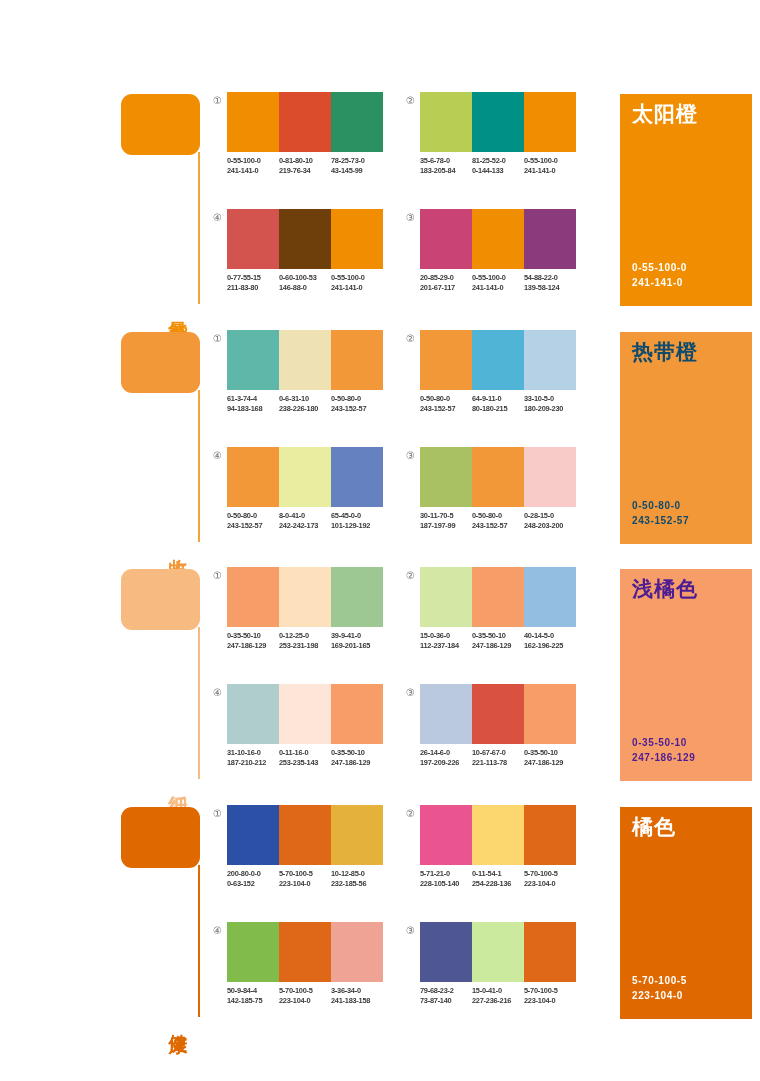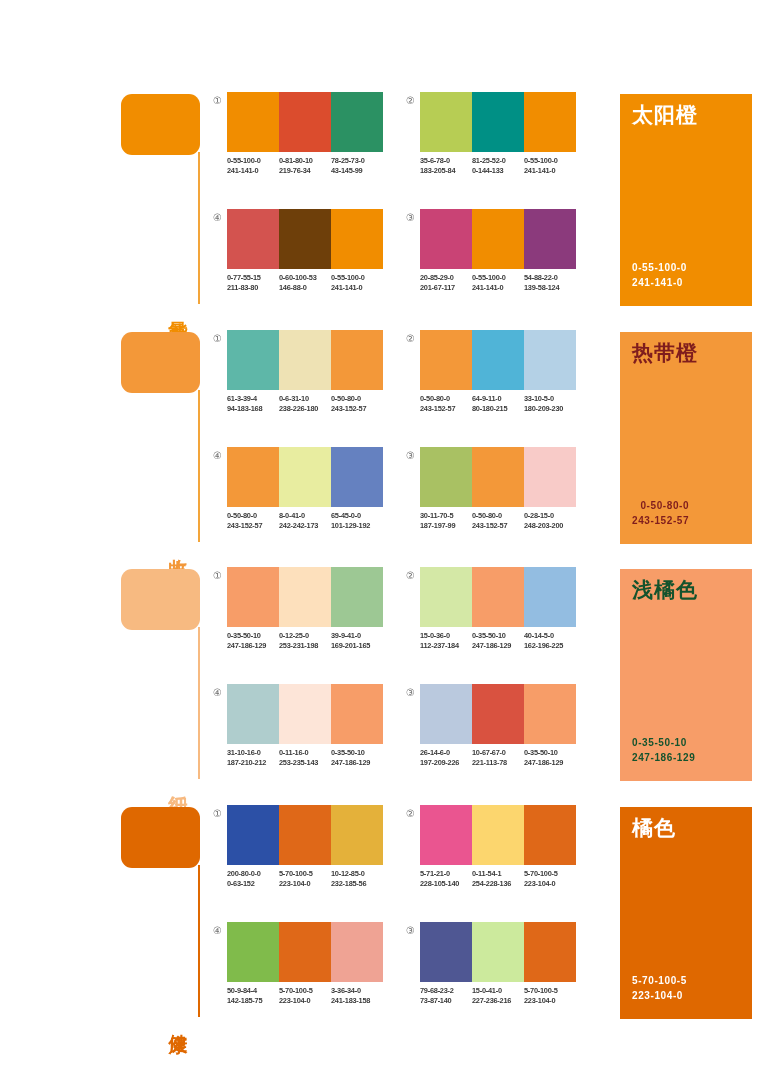--- a/index.html
+++ b/index.html
@@ -131,21 +131,21 @@
     color: #ffffff;
   }
   .bigpanel-title {
     position: absolute;
     left: 12px;
     top: 10px;
     font-size: 21px;
     font-weight: bold;
     letter-spacing: 1px;
     line-height: 1.1;
-    font-family: Liberation Serif, serif;
+    font-family: Liberation Mono, monospace;
   }
   .bigpanel-codes {
     position: absolute;
     left: 12px;
     bottom: 16px;
     font-size: 10px;
     font-weight: bold;
     line-height: 15px;
     letter-spacing: 0.6px;
     font-family: "Liberation Sans", "DejaVu Sans", sans-serif;
@@ -266,21 +266,21 @@
       </div>
       <div class="pal c-left r-top">
         <div class="pal-num">①</div>
         <div class="swatch-row">
           <div class="swatch" style="background: rgb(94, 183, 168);"></div>
           <div class="swatch" style="background: rgb(238, 226, 180);"></div>
           <div class="swatch" style="background: rgb(243, 152, 57);"></div>
         </div>
         <div class="code-row">
           <div class="code-cell">
-            <span class="cmyk">61-3-39-4</span>
+            <span class="cmyk">61-3-74-4</span>
             <span class="rgb">94-183-168</span>
           </div>
           <div class="code-cell">
             <span class="cmyk">0-6-31-10</span>
             <span class="rgb">238-226-180</span>
           </div>
           <div class="code-cell">
             <span class="cmyk">0-50-80-0</span>
             <span class="rgb">243-152-57</span>
           </div>
@@ -345,21 +345,21 @@
           <div class="code-cell">
             <span class="cmyk">0-50-80-0</span>
             <span class="rgb">243-152-57</span>
           </div>
           <div class="code-cell">
             <span class="cmyk">0-28-15-0</span>
             <span class="rgb">248-203-200</span>
           </div>
         </div>
       </div>
-      <div class="bigpanel" style="background: rgb(243, 152, 57); color: #7f1d1d; text-align: right;">
+      <div class="bigpanel" style="background: rgb(243, 152, 57); color: #0c4a6e;">
         <div class="bigpanel-title">热带橙</div>
         <div class="bigpanel-codes">
           <span>0-50-80-0</span>
           <span>243-152-57</span>
         </div>
       </div>
     </div>
     <div class="section s2">
       <div class="tab-group">
         <div class="tab-block" style="background: rgb(247, 186, 129);"></div>
@@ -447,21 +447,21 @@
           <div class="code-cell">
             <span class="cmyk">10-67-67-0</span>
             <span class="rgb">221-113-78</span>
           </div>
           <div class="code-cell">
             <span class="cmyk">0-35-50-10</span>
             <span class="rgb">247-186-129</span>
           </div>
         </div>
       </div>
-      <div class="bigpanel" style="background: rgb(247, 157, 104); color: #14532d;">
+      <div class="bigpanel" style="background: rgb(247, 157, 104); color: #4c1d95;">
         <div class="bigpanel-title">浅橘色</div>
         <div class="bigpanel-codes">
           <span>0-35-50-10</span>
           <span>247-186-129</span>
         </div>
       </div>
     </div>
     <div class="section s3">
       <div class="tab-group">
         <div class="tab-block" style="background: rgb(223, 104, 0);"></div>

